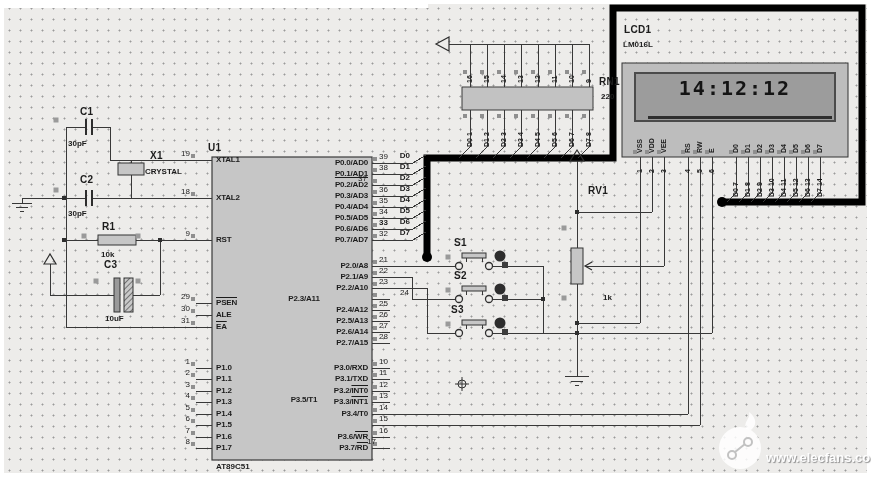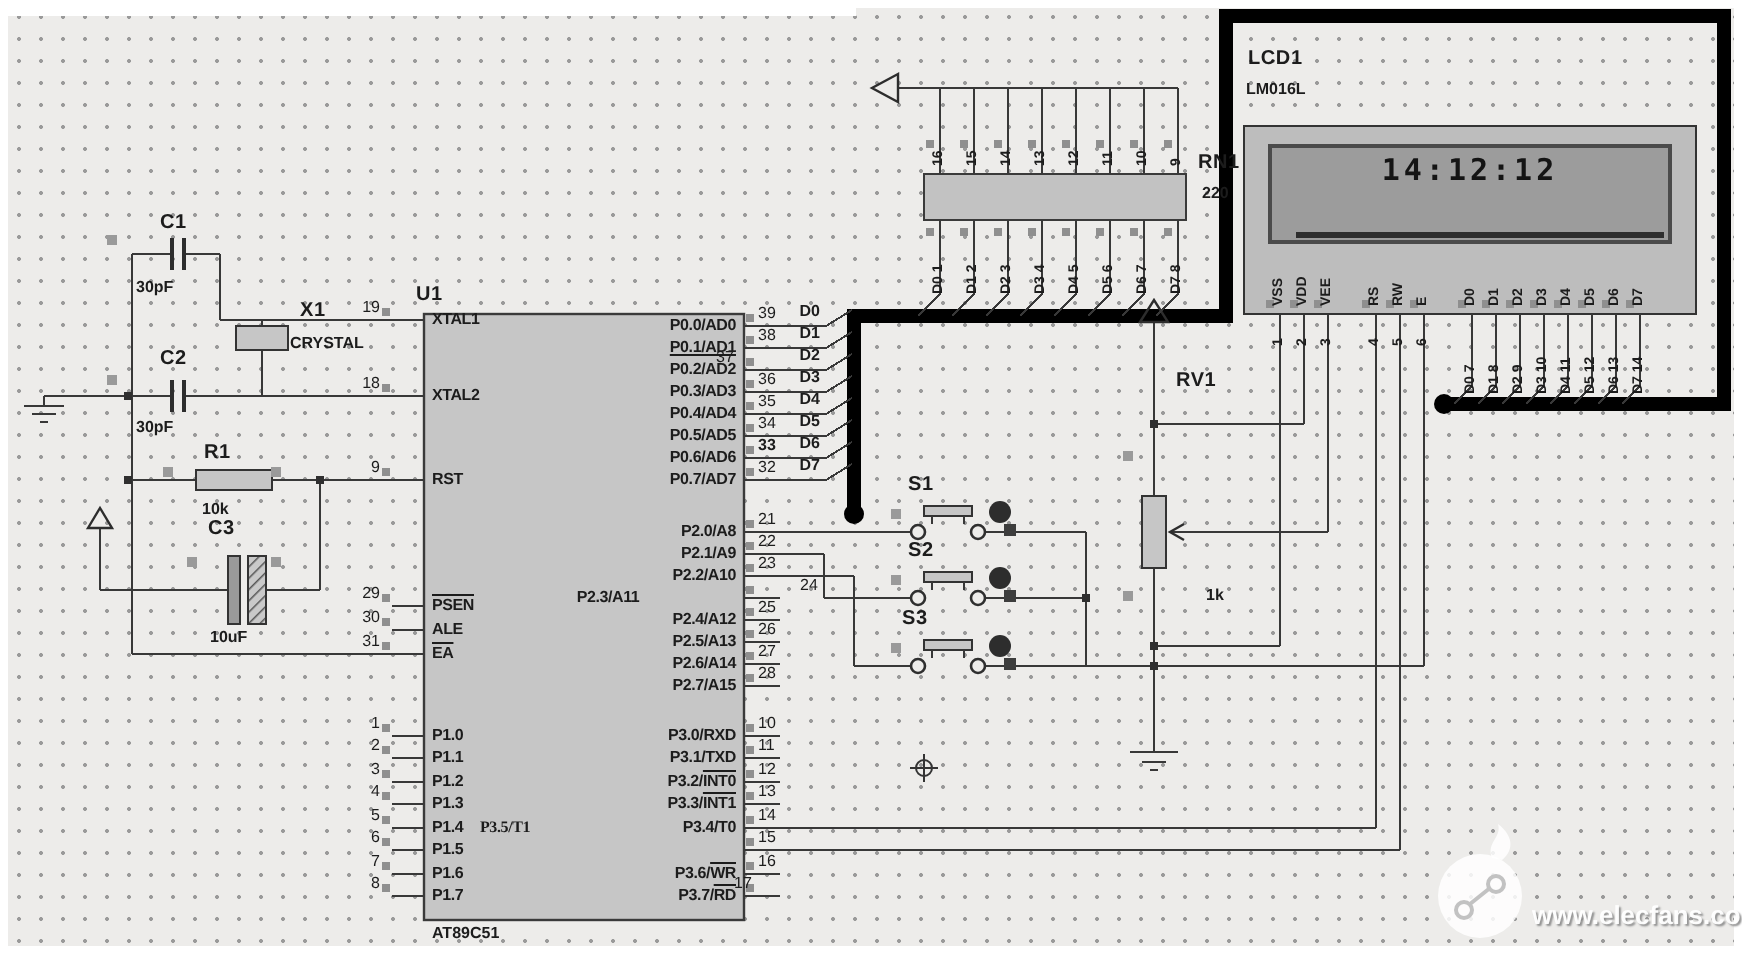--- a/index.html
+++ b/index.html
@@ -16,21 +16,21 @@
   .pnum{font-size:8px;color:#101010}
   .net{font-size:8px;font-weight:bold}
   .rot{transform-origin:0 100%;transform:rotate(-90deg);font-size:7px;font-weight:bold;line-height:8px}
   .ov{text-decoration:overline}
   .edge{position:absolute;background:#ffffff}
   #lcdscreen{position:absolute;left:634px;top:72px;width:202px;height:50px;
     background:#9c9c9c;border:2px solid #4b4b4b;box-sizing:border-box;
     display:flex;flex-direction:column;align-items:center;
     font-family:"DejaVu Sans Mono",monospace;font-weight:bold;color:#141414}
   #lcdscreen .l1{font-size:15px;letter-spacing:2px;margin-top:3px}
-  #lcdscreen .l2{font-size:15px;letter-spacing:2px;margin-top:2px}
+  #lcdscreen .l2{font-size:20px;letter-spacing:2px;margin-top:2px}
   #lcdbar{position:absolute;left:648px;top:116px;width:184px;height:3px;background:#2e2e2e}
   #wm{position:absolute;left:696px;top:410px;width:175px;height:66px}
   #wm .wmt{position:absolute;left:70px;top:8px;font-size:21px;font-weight:bold;letter-spacing:1px;
     color:rgba(255,255,255,0.96);text-shadow:1px 1px 1px #8f8f8f,-1px -1px 1px #d6d6d6}
   #wm .wmu{position:absolute;left:70px;top:40px;font-size:13px;font-weight:bold;
     color:rgba(255,255,255,0.96);text-shadow:1px 1px 1px #8f8f8f}
 </style>
 </head>
 <body>
 
@@ -348,21 +348,21 @@
       <span class="lbl pn" style="left: 240px; top: 363px; width: 128px; text-align: right;">P3.0/RXD</span>
       <span class="lbl pnum" style="left: 379px; top: 368px;">11</span>
       <span class="lbl pn" style="left: 240px; top: 374px; width: 128px; text-align: right;">P3.1/TXD</span>
       <span class="lbl pnum" style="left: 379px; top: 380px;">12</span>
       <span class="lbl pn" style="left: 240px; top: 386px; width: 128px; text-align: right;">P3.2/<span class="ov">INT0</span></span>
       <span class="lbl pnum" style="left: 379px; top: 391px;">13</span>
       <span class="lbl pn" style="left: 240px; top: 397px; width: 128px; text-align: right;">P3.3/<span class="ov">INT1</span></span>
       <span class="lbl pnum" style="left: 379px; top: 403px;">14</span>
       <span class="lbl pn" style="left: 240px; top: 409px; width: 128px; text-align: right;">P3.4/T0</span>
       <span class="lbl pnum" style="left: 379px; top: 414px;">15</span>
-      <span class="lbl pn" style="left: 240px; top: 409px; width: 128px; text-align: left; font-family: Liberation Serif, serif;">P3.5/T1</span>
+      <span class="lbl pn" style="left: 240px; top: 395px; width: 128px; text-align: center;">P3.5/T1</span>
       <span class="lbl pnum" style="left: 379px; top: 426px;">16</span>
       <span class="lbl pn" style="left: 240px; top: 432px; width: 128px; text-align: right;">P3.6/<span class="ov">WR</span></span>
       <span class="lbl pnum" style="left: 367px; top: 437px;">17</span>
       <span class="lbl pn" style="left: 240px; top: 443px; width: 128px; text-align: right;">P3.7/<span class="ov">RD</span></span>
       <span class="lbl net" style="left: 391px; top: 151px; width: 19px; text-align: right;">D0</span>
       <span class="lbl net" style="left: 391px; top: 162px; width: 19px; text-align: right;">D1</span>
       <span class="lbl net" style="left: 391px; top: 173px; width: 19px; text-align: right;">D2</span>
       <span class="lbl net" style="left: 391px; top: 184px; width: 19px; text-align: right;">D3</span>
       <span class="lbl net" style="left: 391px; top: 195px; width: 19px; text-align: right;">D4</span>
       <span class="lbl net" style="left: 391px; top: 206px; width: 19px; text-align: right;">D5</span>

